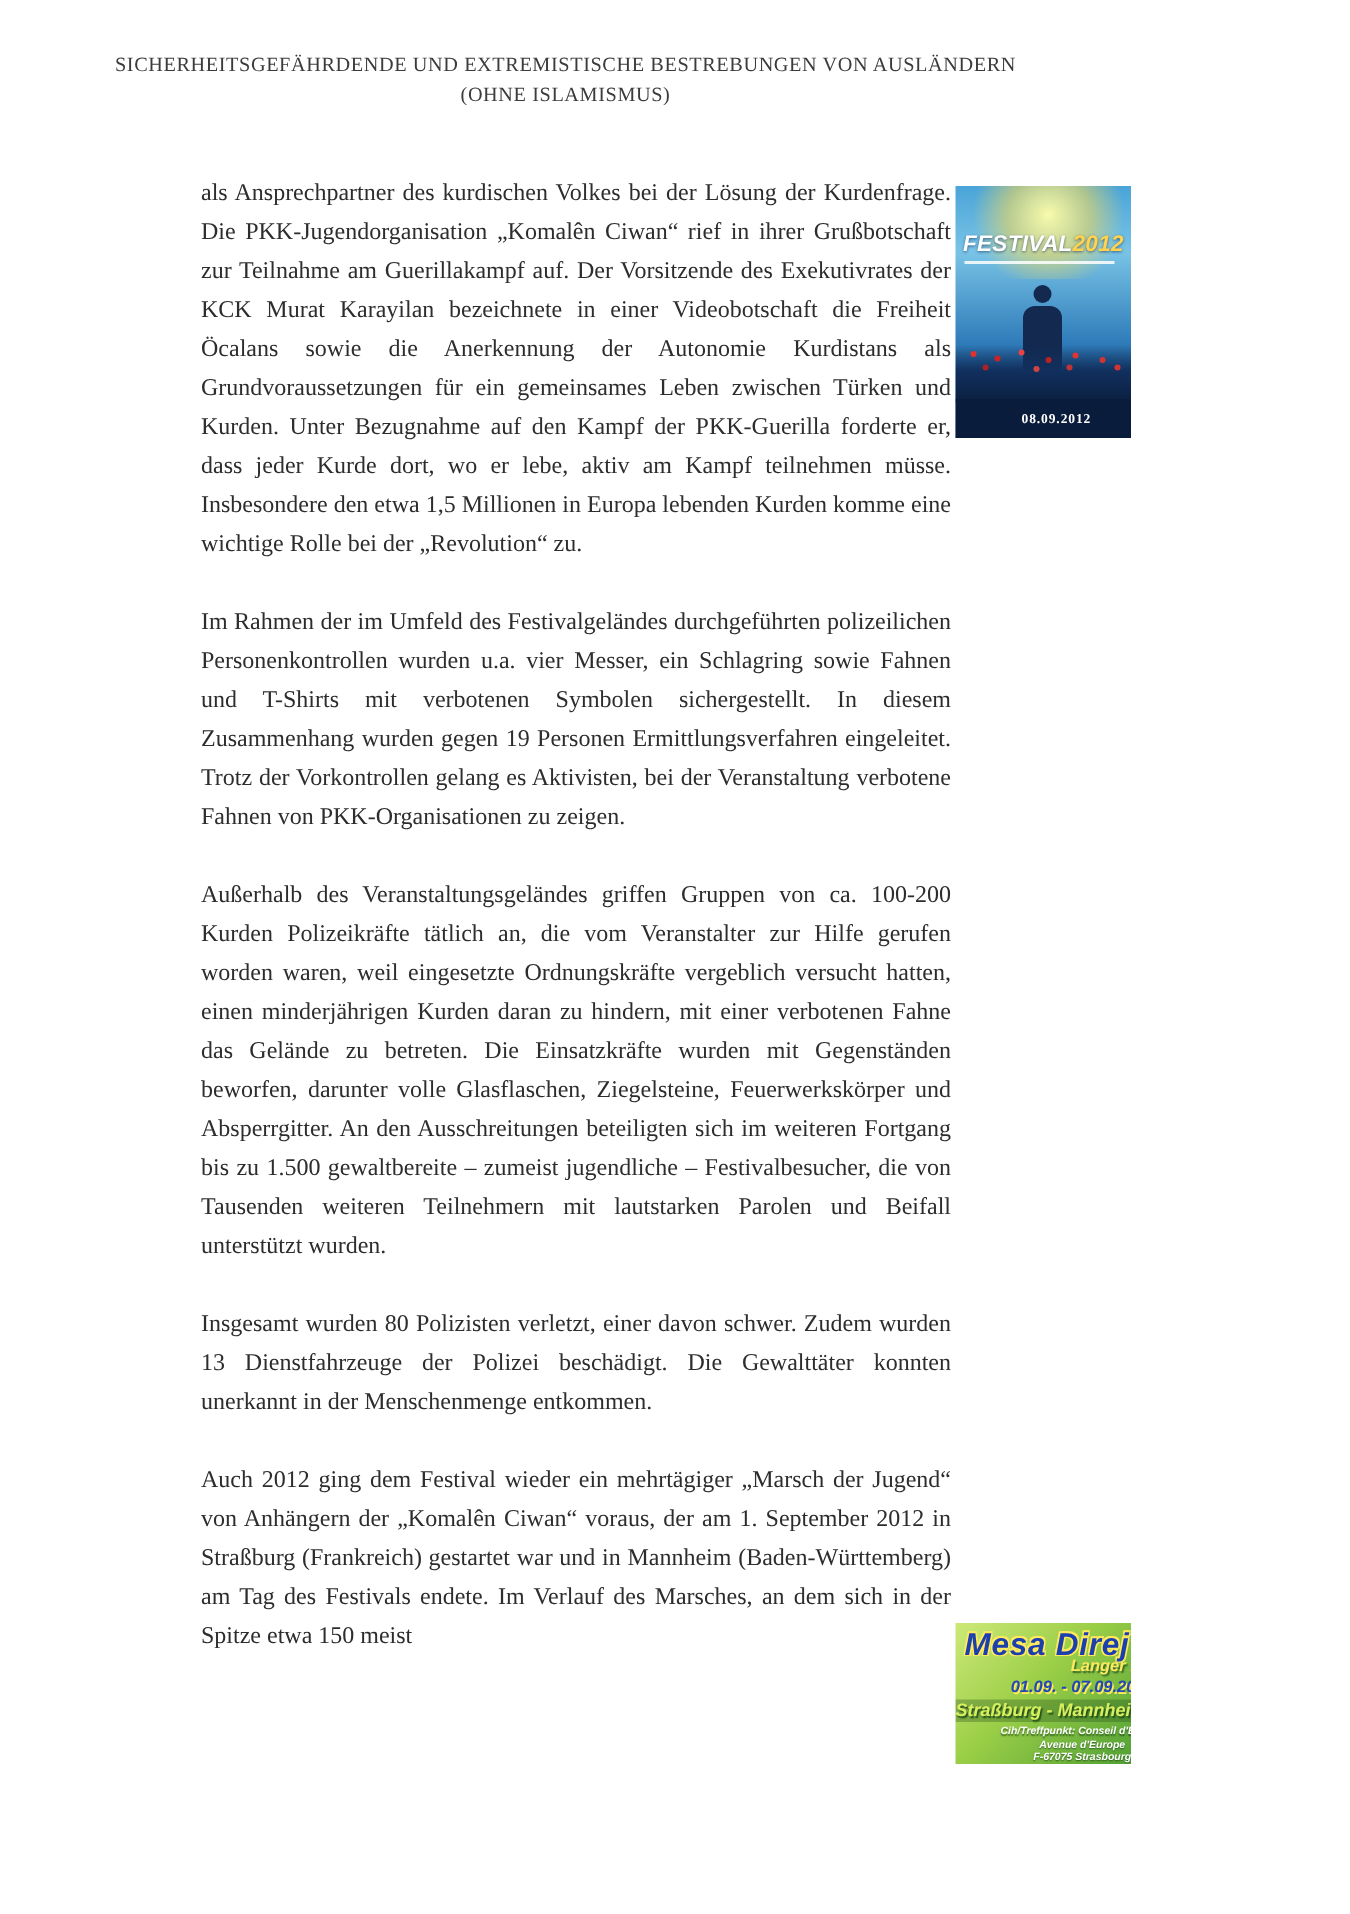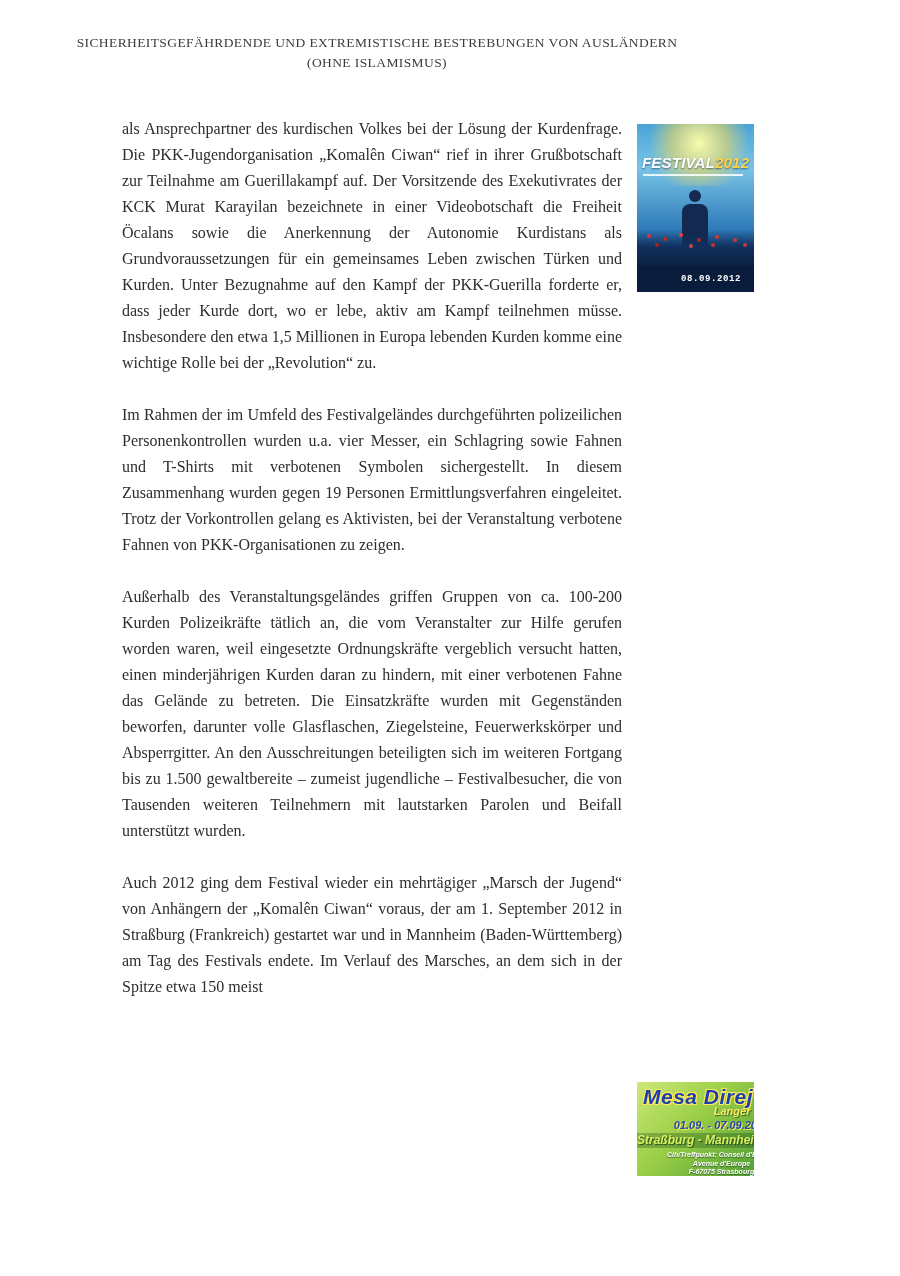--- a/index.html
+++ b/index.html
@@ -11,21 +11,21 @@
 
   
   .page-header {
     position:absolute; top:33px; left:0; width:100%;
     text-align:center; color:#3b3b3b;
     font-size:13.5px; line-height:20px; letter-spacing:0.4px;
   }
 
   
   .text-column {
-    position:absolute; left:122px; top:116px; width:500px;
+    position:absolute; left:134px; top:116px; width:500px;
     font-size:16px; line-height:26px; color:#2d2d2d;
     text-align:justify; hyphens:auto; -webkit-hyphens:auto;
   }
   .text-column p { margin-bottom:26px; }
 
   
   .festival-poster {
     position:absolute; left:637px; top:124px; width:174px; height:168px;
     overflow:hidden;
     background:linear-gradient(180deg,#4aa4d8 0%, #79c4e6 26%, #2f7cba 62%, #123564 100%);
@@ -57,21 +57,21 @@
     box-shadow:16px 3px 0 #cc2222, 32px -1px 0 #e64444, 50px 4px 0 #bb2222,
                68px 1px 0 #e03333, 86px 4px 0 #d23333, 8px 9px 0 #aa2222,
                42px 10px 0 #d24444, 64px 9px 0 #c23333, 96px 9px 0 #d23333;
   }
   .fp-bottomband {
     position:absolute; left:0; right:56px; bottom:0; height:26px;
     background:#0a1c3c; z-index:2;
   }
   .fp-date {
     position:absolute; left:8px; bottom:8px; z-index:4;
-    font-family:Liberation Mono, monospace; font-weight:bold;
+    font-family:Liberation Serif, serif; font-weight:bold;
     font-size:9px; letter-spacing:0.6px; color:#ffffff;padding-left:36px;
   }
   .fp-right {
     position:absolute; right:0; top:0; width:56px; height:100%;
     background:linear-gradient(180deg,#2f86c4 0%, #1b5fa6 70%, #15508f 100%);
     padding:8px 5px 4px; z-index:3;
   }
   .fp-right .bar { height:2px; background:rgba(255,255,255,0.82); margin:5px 1px; border-radius:1px; }
   .fp-right .bar:nth-child(odd) { width:85%; }
   .fp-right .bar:nth-child(even) { width:62%; }
@@ -138,20 +138,21 @@
 
   <header class="page-header">
     <div>SICHERHEITSGEFÄHRDENDE UND EXTREMISTISCHE BESTREBUNGEN VON AUSLÄNDERN</div>
     <div>(OHNE ISLAMISMUS)</div>
   </header>
 
   <main class="text-column">
     <p>als Ansprechpartner des kurdischen Volkes bei der Lösung der Kurdenfrage. Die PKK-Jugendorganisation „Komalên Ciwan“ rief in ihrer Grußbotschaft zur Teilnahme am Guerillakampf auf. Der Vorsitzende des Exekutivrates der KCK Murat Karayilan bezeichnete in einer Videobotschaft die Freiheit Öcalans sowie die Anerkennung der Autonomie Kurdistans als Grundvoraussetzungen für ein gemeinsames Leben zwischen Türken und Kurden. Unter Bezugnahme auf den Kampf der PKK-Guerilla forderte er, dass jeder Kurde dort, wo er lebe, aktiv am Kampf teilnehmen müsse. Insbesondere den etwa 1,5 Millionen in Europa lebenden Kurden komme eine wichtige Rolle bei der „Revolution“ zu.</p>
     <p>Im Rahmen der im Umfeld des Festivalgeländes durchgeführten polizeilichen Personenkontrollen wurden u.a. vier Messer, ein Schlagring sowie Fahnen und T-Shirts mit verbotenen Symbolen sichergestellt. In diesem Zusammenhang wurden gegen 19 Personen Ermittlungsverfahren eingeleitet. Trotz der Vorkontrollen gelang es Aktivisten, bei der Veranstaltung verbotene Fahnen von PKK-Organisationen zu zeigen.</p>
     <p>Außerhalb des Veranstaltungsgeländes griffen Gruppen von ca. 100-200 Kurden Polizeikräfte tätlich an, die vom Veranstalter zur Hilfe gerufen worden waren, weil eingesetzte Ordnungskräfte vergeblich versucht hatten, einen minderjährigen Kurden daran zu hindern, mit einer verbotenen Fahne das Gelände zu betreten. Die Einsatzkräfte wurden mit Gegenständen beworfen, darunter volle Glasflaschen, Ziegelsteine, Feuerwerkskörper und Absperrgitter. An den Ausschreitungen beteiligten sich im weiteren Fortgang bis zu 1.500 gewaltbereite – zumeist jugendliche – Festivalbesucher, die von Tausenden weiteren Teilnehmern mit lautstarken Parolen und Beifall unterstützt wurden.</p>
+    <p>Insgesamt wurden 80 Polizisten verletzt, einer davon schwer. Zudem wurden 13 Dienstfahrzeuge der Polizei beschädigt. Die Gewalttäter konnten unerkannt in der Menschenmenge entkommen.</p>
     <p>Auch 2012 ging dem Festival wieder ein mehrtägiger „Marsch der Jugend“ von Anhängern der „Komalên Ciwan“ voraus, der am 1. September 2012 in Straßburg (Frankreich) gestartet war und in Mannheim (Baden-Württemberg) am Tag des Festivals endete. Im Verlauf des Marsches, an dem sich in der Spitze etwa 150 meist</p>
   </main>
 
   <aside class="festival-poster">
     <div class="fp-sun"></div>
     <div class="fp-title"><span>FESTIVAL</span><span class="fp-year">2012</span></div>
     <div class="fp-subline"></div>
     <div class="fp-figure">
       <div class="fp-head"></div>
       <div class="fp-body"></div>

